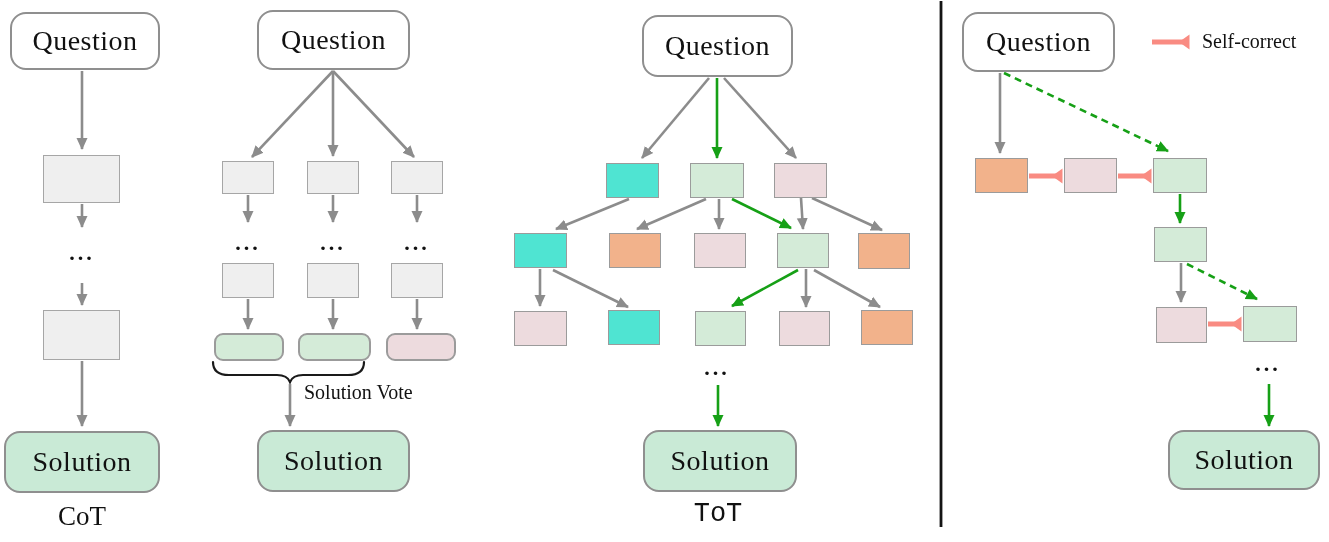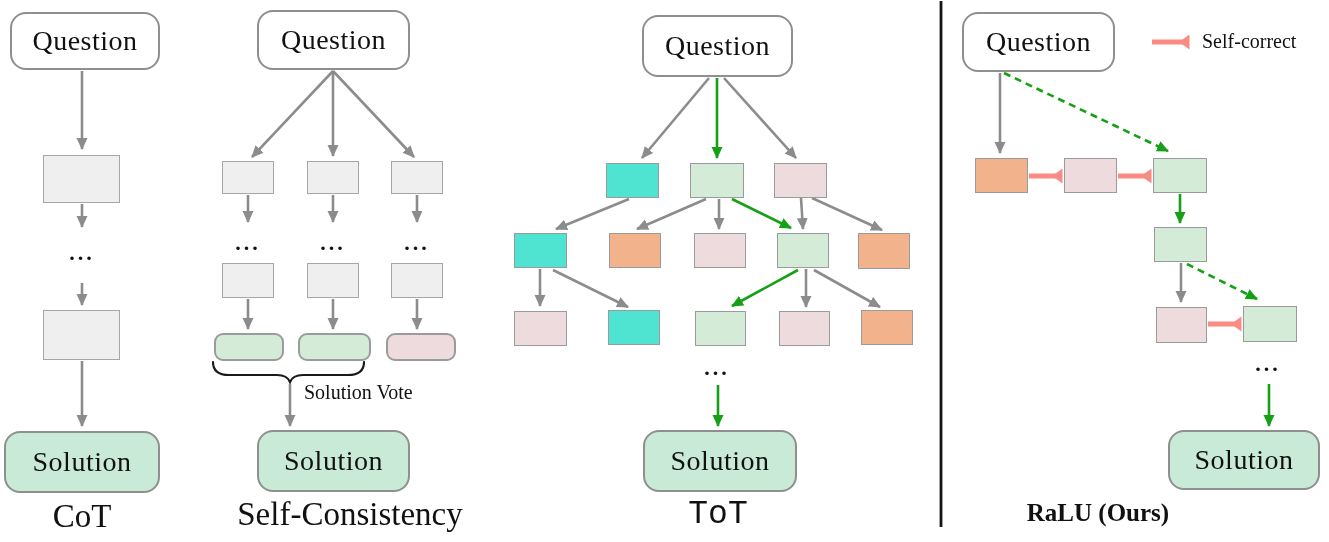--- a/index.html
+++ b/index.html
@@ -29,21 +29,21 @@
   .big{
     position:absolute;box-sizing:border-box;z-index:2;
     border:2.6px solid #8f8f8f;border-radius:16px;
     display:flex;align-items:center;justify-content:center;
     font-size:28px;letter-spacing:.5px;
   }
   .q{background:var(--question_fill,#ffffff);}
   .sol{background:var(--solution_fill,#c9ead6);}
 
   .txt{position:absolute;z-index:3;white-space:nowrap;}
-  .caption{transform:translate(-50%,-50%);font-size:33px;}
+  .caption{transform:translate(-50%,-50%);font-size:27px;}
   .caption-bold{transform:translate(-50%,-50%);font-size:25px;font-weight:bold;}
   .ell{transform:translate(-50%,-62%);font-size:22px;font-weight:bold;letter-spacing:3px;}
   .small-note{font-size:20px;}
 </style>
 </head>
 <body>
 
 <div class="stage">
 
   <svg class="edges" viewBox="0 0 1329 542">
@@ -137,21 +137,20 @@
   <div class="node n-gray" style="left:222px;top:263px;width:52px;height:35px;"></div>
   <div class="node n-gray" style="left:307px;top:263px;width:52px;height:35px;"></div>
   <div class="node n-gray" style="left:391px;top:263px;width:52px;height:35px;"></div>
   <div class="node n-green pill" style="left:214px;top:333px;width:70px;height:28px;"></div>
   <div class="node n-green pill" style="left:298px;top:333px;width:73px;height:28px;"></div>
   <div class="node n-pink pill" style="left:386px;top:333px;width:70px;height:28px;"></div>
   <div class="txt small-note" style="left:304px;top:381px;">Solution Vote</div>
   <div class="big sol" style="left:257px;top:430px;width:153px;height:62px;">
       <span>Solution</span>
     </div>
-  <div class="txt caption" style="left:350px;top:514px;">Self-Consistency</div>
 
   <div class="big q" style="left:642px;top:15px;width:151px;height:62px;">
       <span>Question</span>
     </div>
 
   <div class="node n-cyan" style="left:606px;top:163px;width:53px;height:35px;"></div>
   <div class="node n-green" style="left:690px;top:163px;width:54px;height:35px;"></div>
   <div class="node n-pink" style="left:774px;top:163px;width:53px;height:35px;"></div>
 
   <div class="node n-cyan" style="left:514px;top:233px;width:53px;height:35px;"></div>
@@ -181,15 +180,14 @@
   <div class="node n-green" style="left:1153px;top:158px;width:54px;height:35px;"></div>
 
   <div class="node n-green" style="left:1154px;top:227px;width:53px;height:35px;"></div>
 
   <div class="node n-pink" style="left:1156px;top:307px;width:51px;height:36px;"></div>
   <div class="node n-green" style="left:1243px;top:306px;width:54px;height:36px;"></div>
   <div class="txt ell" style="left:1268px;top:367px;">...</div>
   <div class="big sol" style="left:1168px;top:430px;width:152px;height:60px;">
       <span>Solution</span>
     </div>
-  <div class="txt caption-bold" style="left:1098px;top:513px;">RaLU (Ours)</div>
 
 </div>
 
 </body></html>

